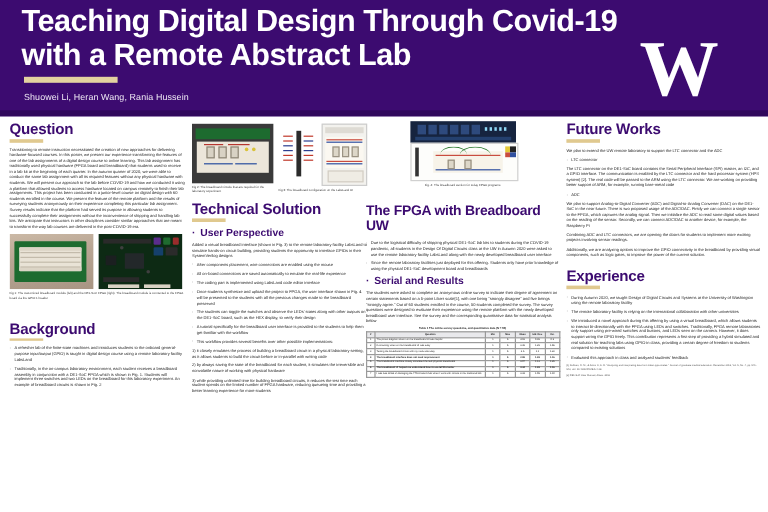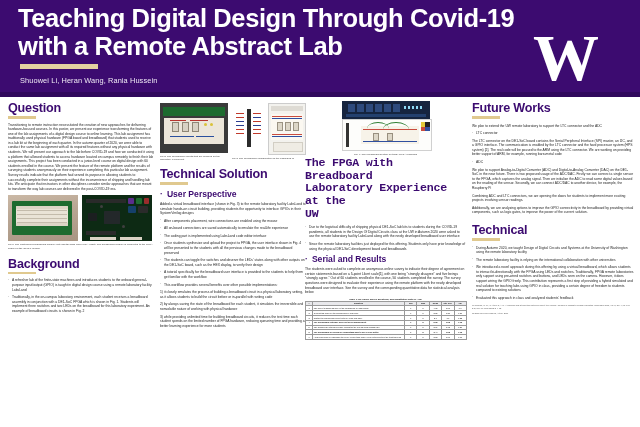--- a/index.html
+++ b/index.html
@@ -226,21 +226,21 @@
           <div class="jack" style="left:56px;top:11px;width:10px;height:7px;background:#2b2b2b;"></div>
           <div class="sw" style="left:8px;top:42px;width:26px;height:3px;"></div>
           <div class="sw" style="left:38px;top:42px;width:22px;height:3px;"></div>
           <div class="cap-r" style="left:18px;top:10px;width:3px;height:3px;"></div>
           <div class="cap-r" style="left:40px;top:30px;width:3px;height:3px;"></div>
         </div>
       </div>
     </div>
     <p class="cap">Fig 1: The customized breadboard module (left) and the DE1-SoC FPGA (right). The breadboard module is connected to the FPGA board via the GPIO 1 header</p>
 
-    <h2 class="sec" style="margin-top:7px">Background</h2>
+    <h2 class="sec" style="margin-top:17px">Background</h2>
     <div class="sec-rule"></div>
     <p class="bullet">A refresher lab of the finite-state machines and introduces students to the onboard general-purpose input/output (GPIO) is taught in digital design course using a remote laboratory facility LabsLand</p>
     <p class="bullet">Traditionally, in the on-campus laboratory environment, each student receives a breadboard assembly in conjunction with a DE1-SoC FPGA which is shown in Fig. 1. Students will implement three switches and two LEDs on the breadboard for this laboratory experiment. An example of breadboard circuits is shown in Fig. 2</p>
   </div>
 
   <div class="col c2">
 
     <div class="figrow" style="margin-top:2px">
       <div style="width:68px;">
         <div class="figbox">
@@ -344,23 +344,22 @@
         <div class="swatch" style="right:1px;top:2px;">
           <i style="left:0;top:0;background:#e3c93a;"></i>
           <i style="left:4.5px;top:0;background:#222;"></i>
           <i style="left:0;top:4.5px;background:#c94c3f;"></i>
           <i style="left:4.5px;top:4.5px;background:#3050a0;"></i>
         </div>
       </div>
       <p class="cap" style="text-align:center">Fig. 4: The breadboard section for today FPGA programs</p>
     </div>
 
-    <h2 class="sec" style="margin-top:1px;font-size:11.6px;line-height:12.6px;font-family:Liberation Mono, monospace;">
+    <h2 class="sec" style="margin-top:14px;font-size:11.6px;line-height:12.6px;">
       <span style="display:block">The FPGA with Breadboard</span>
-      <span style="display:block">Laboratory Experience at the</span>
       <span style="display:block">UW</span>
     </h2>
 
     <p class="bullet" style="margin-top:5px">Due to the logistical difficulty of shipping physical DE1-SoC lab kits to students during the COVID-19 pandemic, all students in the Design Of Digital Circuits class at the UW in Autumn 2020 were asked to use the remote laboratory facility LabsLand along with the newly developed breadboard user interface</p>
     <p class="bullet">Since the remote laboratory facilities just deployed for this offering. Students only have prior knowledge of using the physical DE1-SoC development board and breadboards</p>
 
     <h3 class="sub">
       <span class="bull">·</span><span>Serial and Results</span>
     </h3>
     <p class="body">The students were asked to complete an anonymous online survey to indicate their degree of agreement on certain statements based on a 5-point Likert scale[1], with one being "strongly disagree" and five beings "strongly agree." Out of 60 students enrolled in the course, 50 students completed the survey. The survey questions were designed to evaluate their experience using the remote platform with the newly developed breadboard user interface. See the survey and the corresponding quantitative data for statistical analysis below</p>
@@ -463,21 +462,21 @@
 
     <p class="bullet">LTC connector</p>
     <p class="body">The LTC connector on the DE1-SoC board contains the Serial Peripheral Interface (SPI) master, an I2C, and a GPIO interface. The communication is enabled by the LTC connector and the hard processor system (HPS system) [2]. The real code will be passed to the ARM using the LTC connector. We are working on providing better support of ARM, for example, running bare-metal code</p>
 
     <p class="bullet">ADC</p>
     <p class="body">We plan to support Analog-to-Digital Converter (ADC) and Digital-to-Analog Converter (DAC) on the DE1-SoC in the near future. There is two proposed usage of the ADC/DAC. Firstly we can connect a single sensor to the FPGA, which captures the analog signal. Then we initialize the ADC to read some digital values based on the reading of the sensor. Secondly, we can connect ADC/DAC to another device, for example, the Raspberry Pi</p>
 
     <p class="body">Combining ADC and LTC connectors, we are opening the doors for students to implement more exciting projects involving sensor readings.</p>
     <p class="body">Additionally, we are analyzing options to improve the GPIO connectivity in the breadboard by providing virtual components, such as logic gates, to improve the power of the current solution.</p>
 
-    <h2 class="sec" style="margin-top:8px">Technical</h2>
+    <h2 class="sec" style="margin-top:8px">Experience</h2>
     <div class="sec-rule"></div>
     <p class="bullet" style="margin-top:5px">During Autumn 2020, we taught Design of Digital Circuits and Systems at the University of Washington using the remote laboratory facility</p>
     <p class="bullet">The remote laboratory facility is relying on the international collaboration with other universities</p>
     <p class="bullet">We introduced a novel approach during this offering by using a virtual breadboard, which allows students to interact bi-directionally with the FPGA using LEDs and switches. Traditionally, FPGA remote laboratories only support using pre-wired switches and buttons, and LEDs seen on the camera. However, it does support wiring the GPIO freely. This contribution represents a first step of providing a hybrid simulated and real solution for teaching labs using GPIO in class, providing a certain degree of freedom to students compared to existing solutions</p>
     <p class="bullet">Evaluated this approach in class and analyzed students' feedback</p>
 
     <p class="refs">[1] Sullivan, G. M., &amp; Artino Jr, A. R. "Analyzing and interpreting data from Likert-type scales." Journal of graduate medical education. December 2013, Vol. 5, No. 4, pp. 541-542, doi: 10.4300/JGME-5-4-18.</p>
     <p class="refs" style="margin-top:1px">[2] DE1-SoC User Manual, Altera. 2016</p>
   </div>
 

